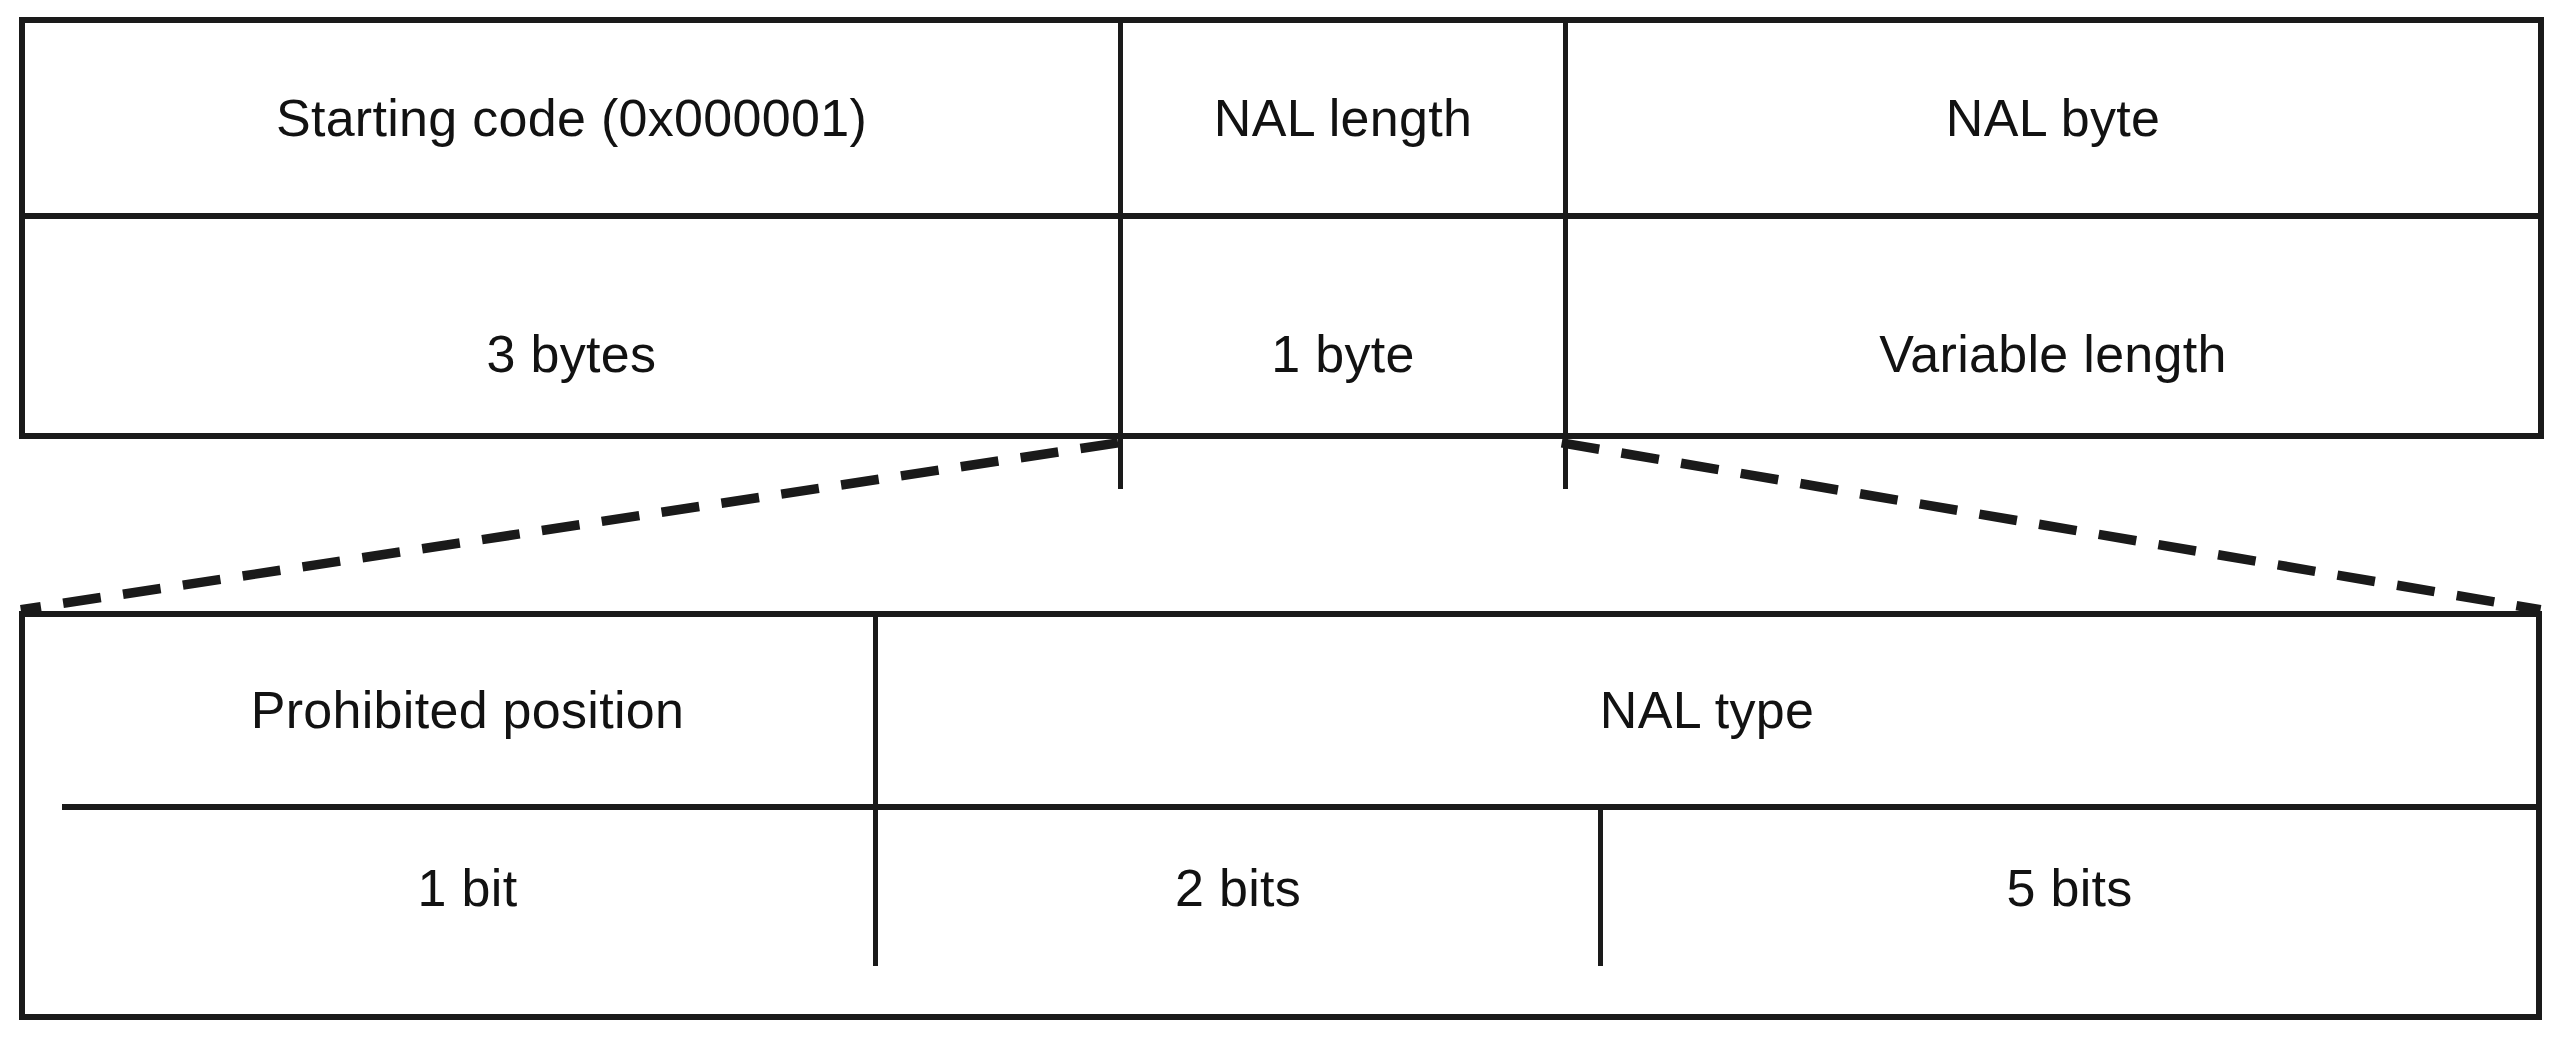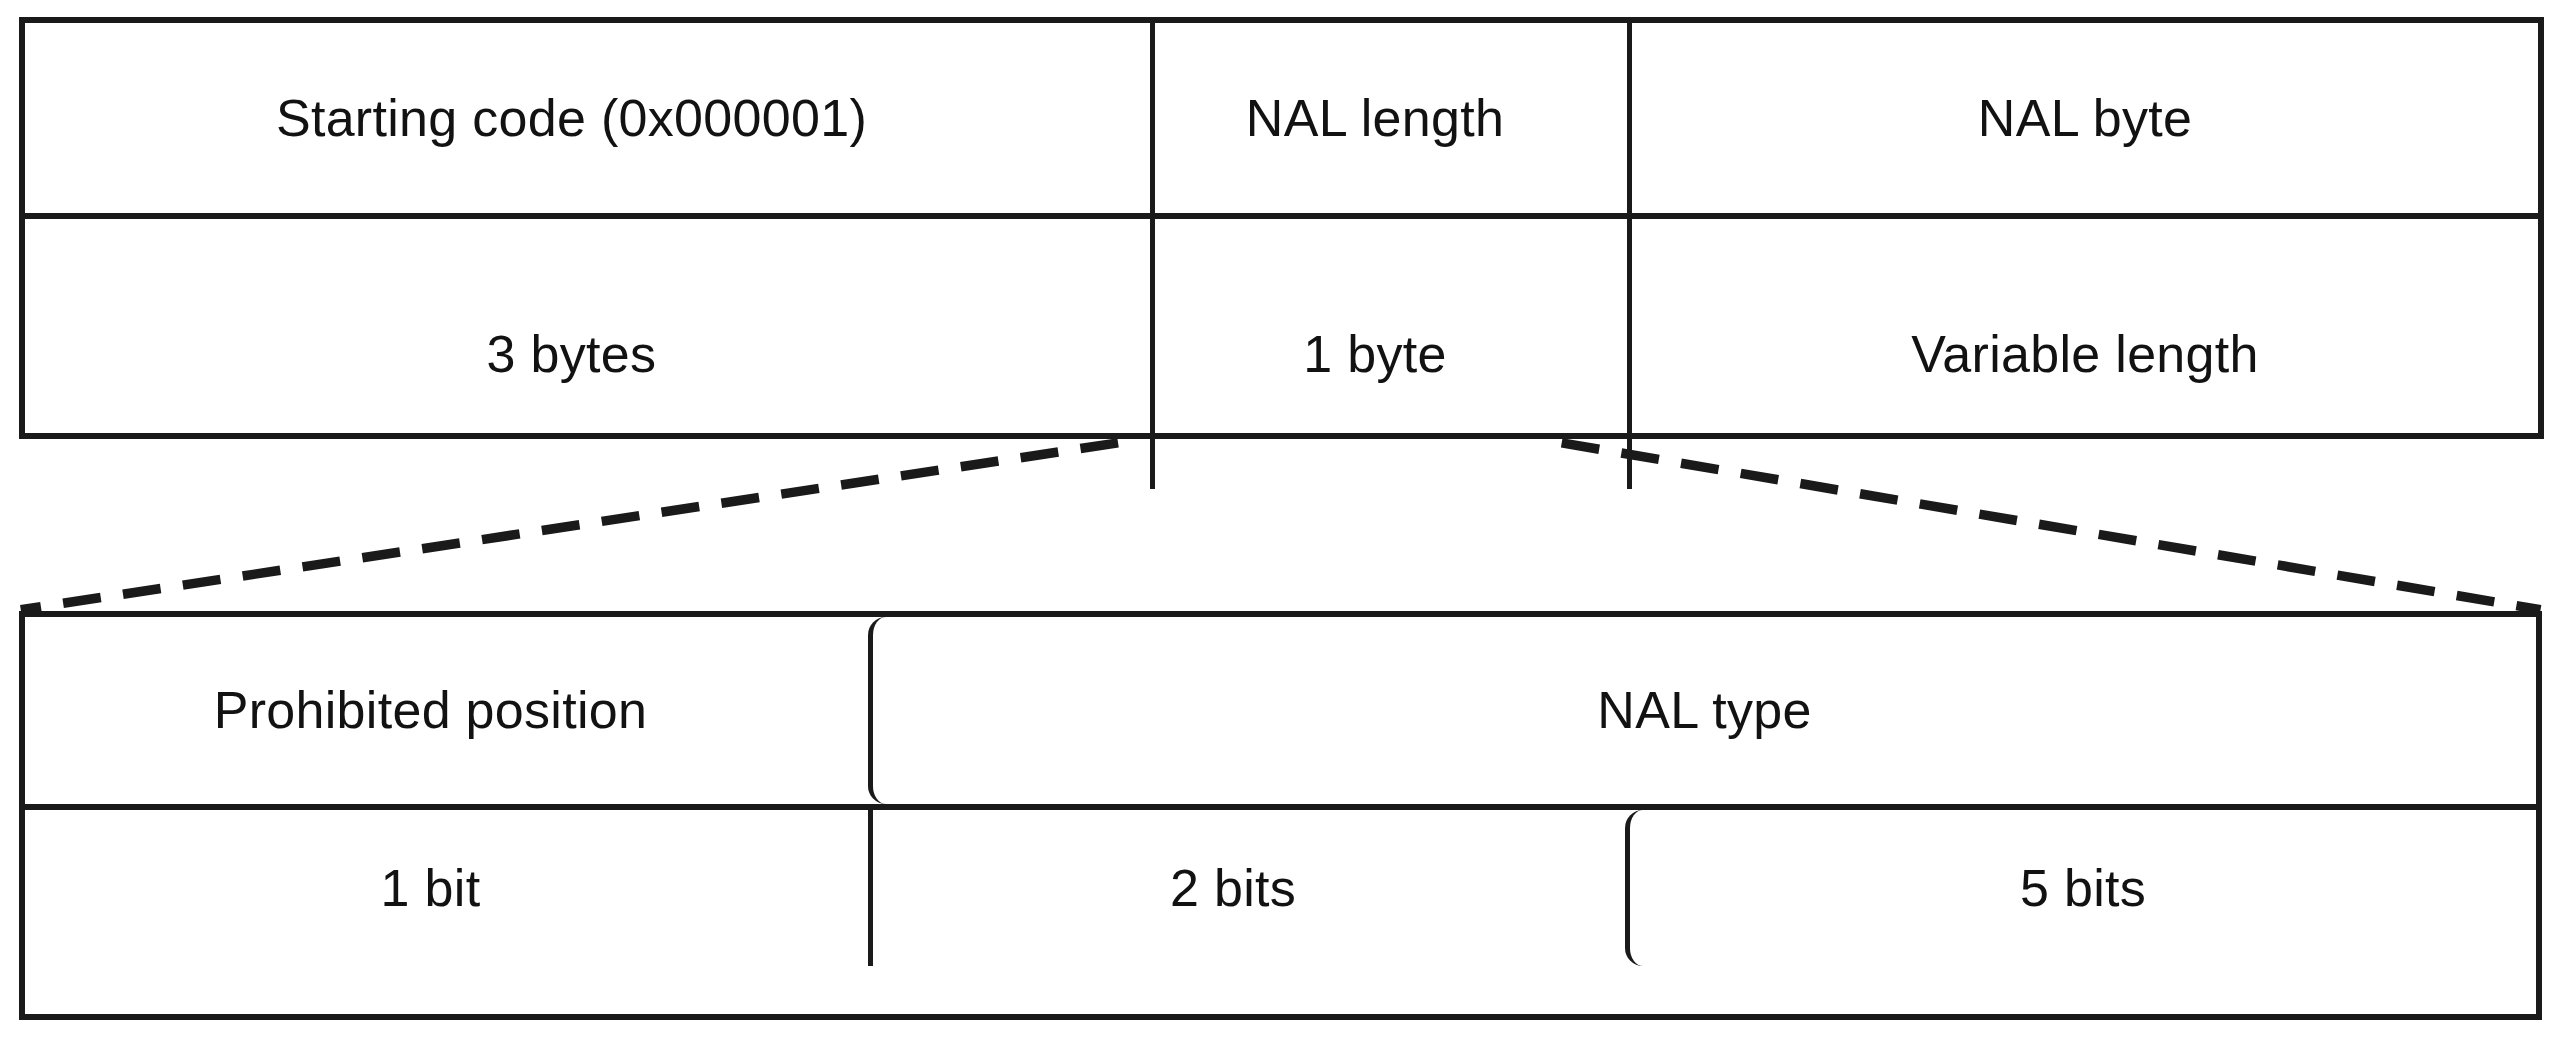--- a/index.html
+++ b/index.html
@@ -21,21 +21,20 @@
     position: absolute;
     box-sizing: border-box;
     border: 6px solid #1a1a1a;
     background: #ffffff;
   }
   .struct-row {
     position: relative;
     display: flex;
     box-sizing: border-box;
     width: 100%;
-    gap: 32px;
   }
   .struct-row.row-top {
     border-bottom: 6px solid #1a1a1a;
   }
   .struct-cell {
     box-sizing: border-box;
     display: flex;
     align-items: center;
     justify-content: center;
     text-align: center;
@@ -62,26 +61,27 @@
   #top-table .col-0 { width: 1093px; }
   #top-table .col-1 { width: 445px; }
   #top-table .col-2 { flex: 1 1 auto; }
 
   
   #bottom-table {
     left: 19px;
     top: 611px;
     width: 2523px;
     height: 409px;
+    padding-left: 37px;
   }
   #bottom-table .row-top    { height: 193px; }
   #bottom-table .row-bottom { height: 156px; }
   #bottom-table .col-0 { width: 811px; }
   #bottom-table .col-1 { width: 725px; }
-  #bottom-table .col-2 { flex: 1 1 auto; border-radius: 18px; }
+  #bottom-table .col-2 { flex: 1 1 auto; }
 
   
   #connectors {
     position: absolute;
     left: 0;
     top: 0;
     width: 2576px;
     height: 1050px;
     pointer-events: none;
   }

